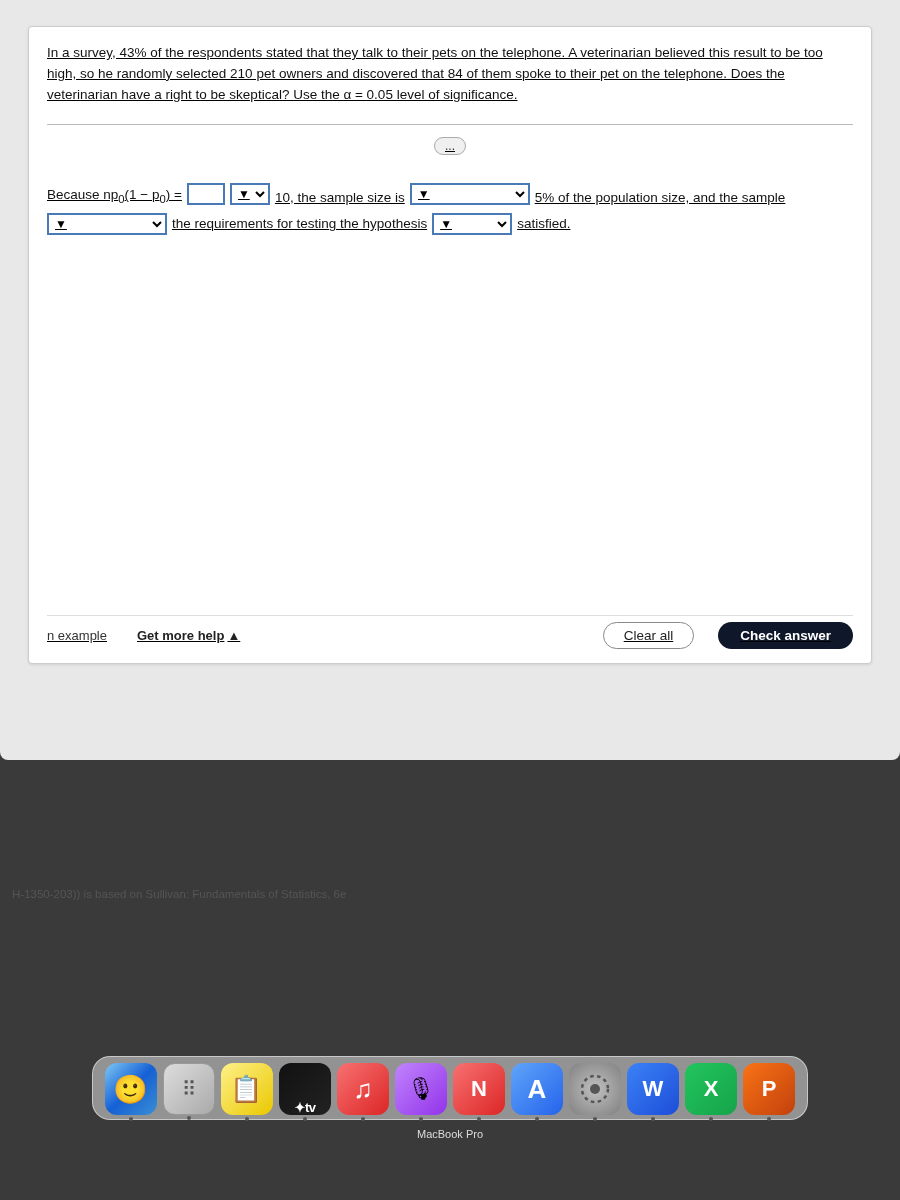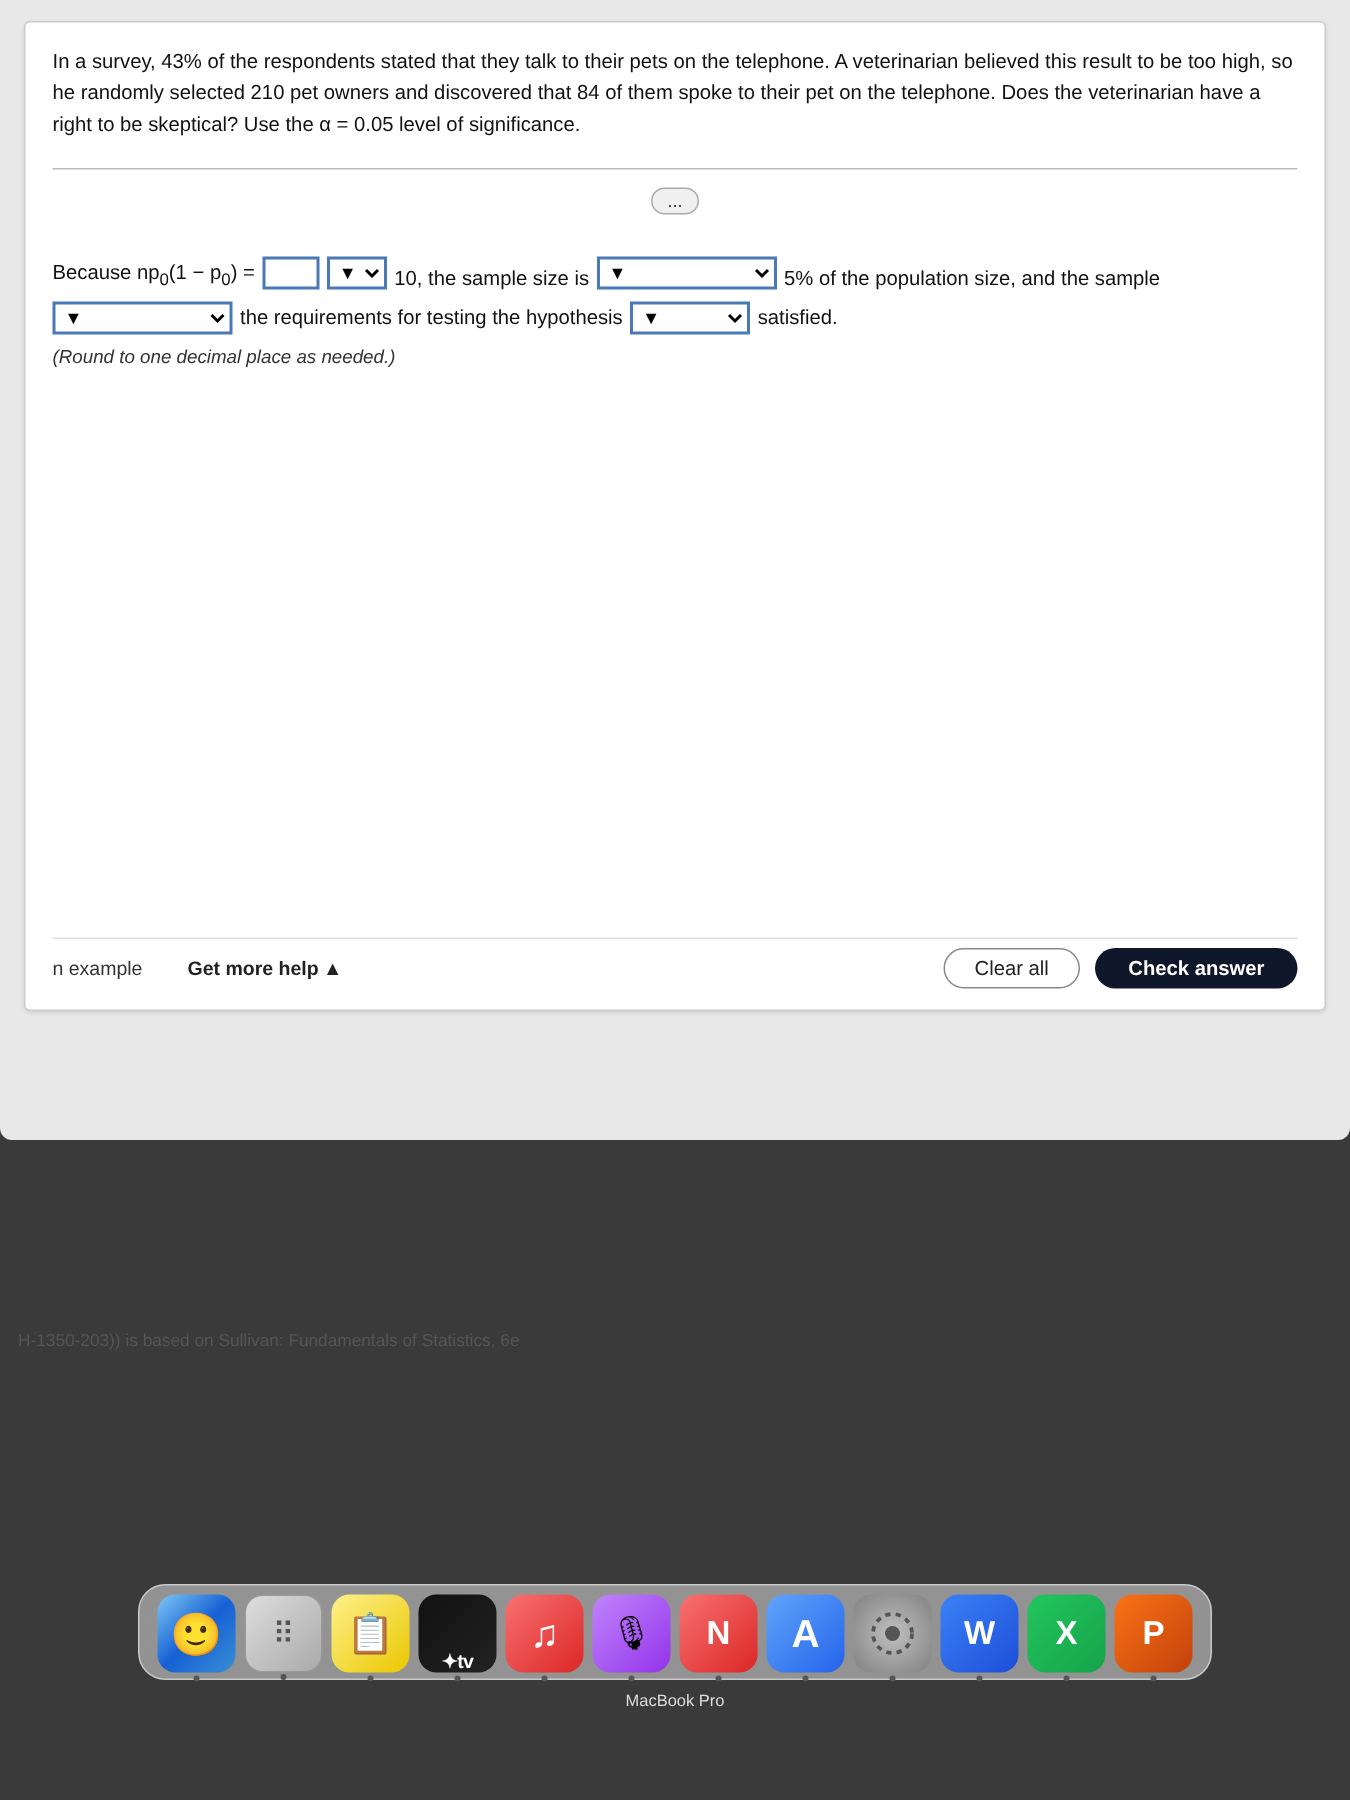--- a/index.html
+++ b/index.html
@@ -9,27 +9,28 @@
       background: #3a3a3a;
       font-family: -apple-system, BlinkMacSystemFont, 'Helvetica Neue', Arial, sans-serif;
       overflow: hidden;
       position: relative;
     }
 
     
     .main-content {
       background: #e8e8e8;
       margin: 0;
-      padding: 4px;
+      padding: 16px;
       position: absolute;
       top: 0;
       left: 0;
       right: 0;
       height: 760px;
       border-radius: 0 0 8px 8px;
+      text-decoration: underline;
     }
 
     .question-panel {
       background: #fff;
       margin: 10px 12px;
       padding: 16px 18px 12px 18px;
       border-radius: 4px;
       border: 1px solid #ccc;
       box-shadow: 0 1px 3px rgba(0,0,0,0.1);
     }
@@ -156,21 +157,21 @@
       cursor: pointer;
       display: flex;
       align-items: center;
       gap: 3px;
       justify-content: space-between;
     }
 
     .bottom-right {
       display: flex;
       align-items: center;
-      gap: 10px;
+      gap: 24px;
     }
 
     .btn-clear {
       background: #fff;
       border: 1.5px solid #888;
       border-radius: 16px;
       padding: 5px 20px;
       font-size: 13.5px;
       color: #222;
       cursor: pointer;
@@ -315,21 +316,20 @@
       </select>
       <span>the requirements for testing the hypothesis</span>
       <select class="select-dropdown-med">
         <option>▼</option>
         <option>are</option>
         <option>are not</option>
       </select>
       <span>satisfied.</span>
     </div>
 
-    <div class="note-text">(Round to one decimal place as needed.)</div>
 
     <div class="bottom-bar">
       <div class="bottom-left">
         <span class="bottom-link">n example</span>
         <span class="get-more-help">
           <span>Get more help</span>
           <span>▲</span>
         </span>
       </div>
       <div class="bottom-right">

